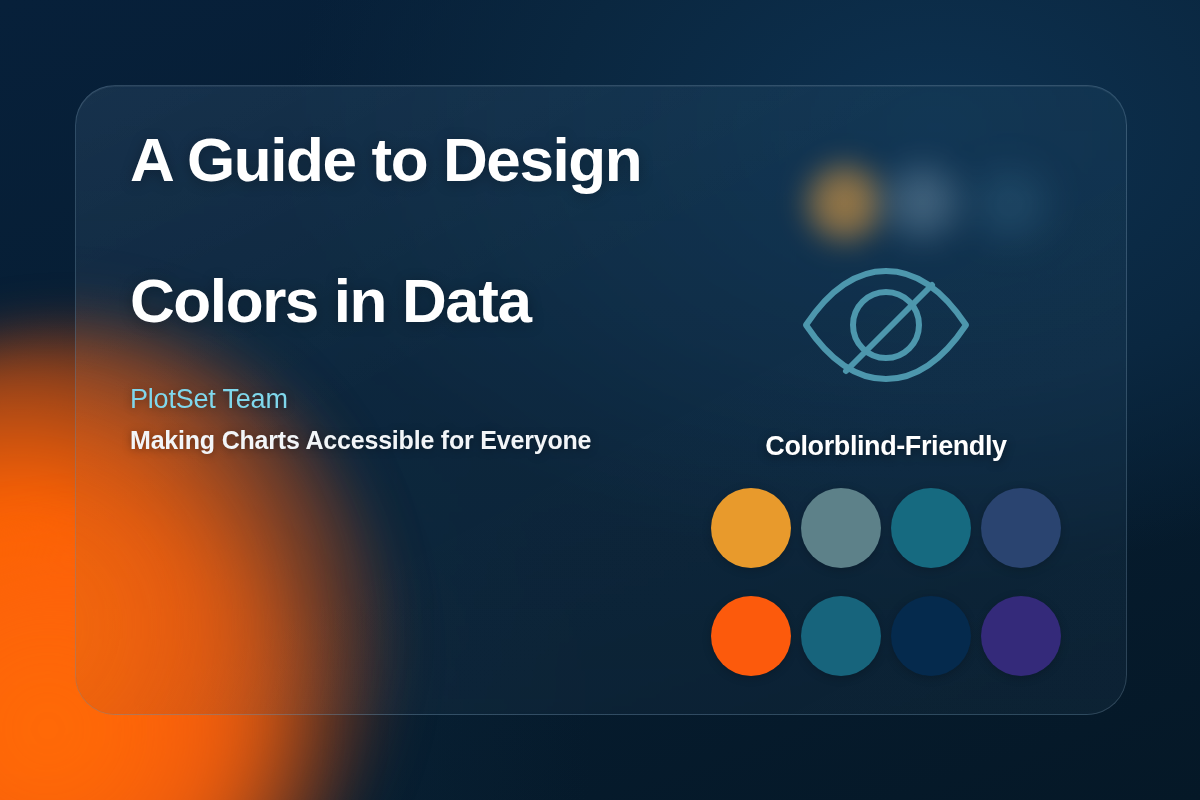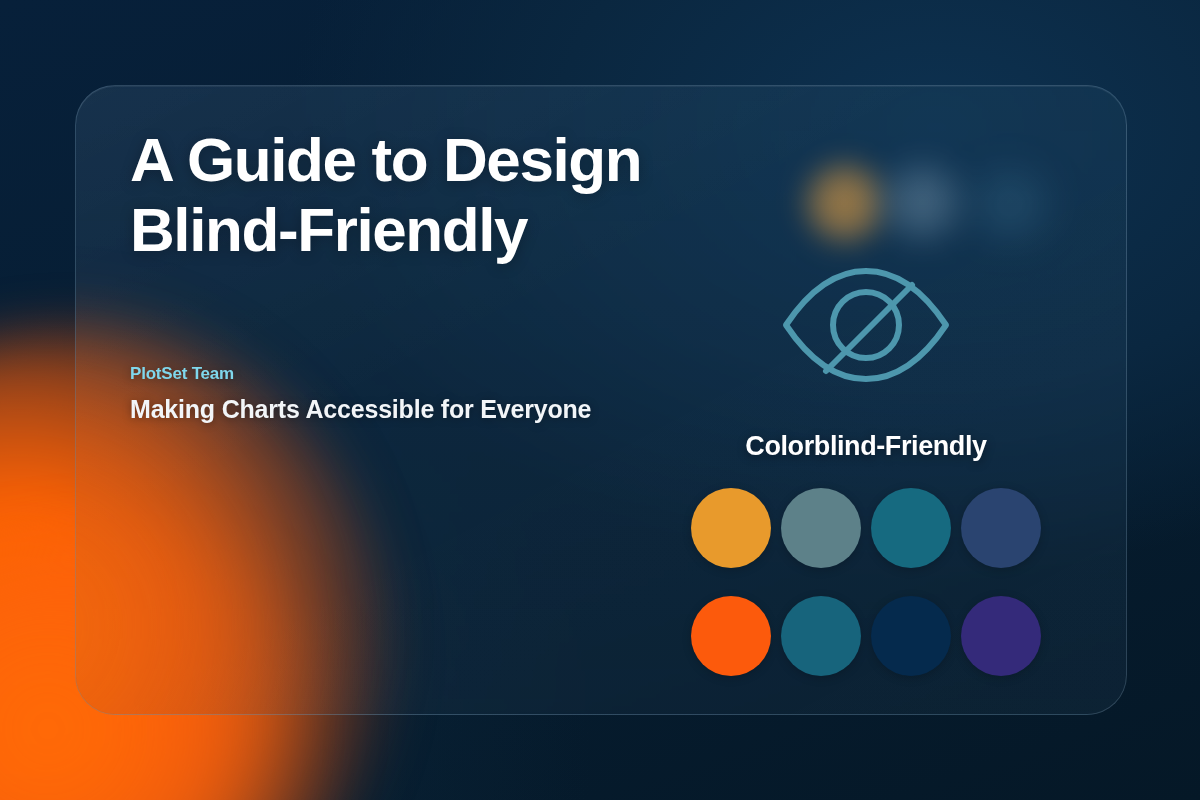--- a/index.html
+++ b/index.html
@@ -96,42 +96,42 @@
   }
   .title {
     font-size:62px;
     line-height:1.135;
     font-weight:700;
     letter-spacing:-1.4px;
     color:#ffffff;
     text-shadow:0 2px 14px rgba(0,0,0,0.28);
   }
   .byline {
-    margin-top:28px;
-    font-size:17px;
-    font-weight:700;
+    margin-top:48px;
+    font-size:27px;
+    font-weight:400;
     letter-spacing:-0.2px;
     color:#7fd7ec;
     text-shadow:0 1px 8px rgba(0,0,0,0.30);
   }
   .tagline {
     margin-top:9px;
     font-size:25px;
     line-height:1.32;
     font-weight:700;
     letter-spacing:-0.2px;
     color:#f2f5f8;
     text-shadow:0 1px 8px rgba(0,0,0,0.35);
     max-width:470px;
   }
 
   
   .right-col {
     position:absolute;
-    left:676px; top:255px;
+    left:696px; top:255px;
     width:380px;
   }
   .eye-wrap {
     width:380px; height:140px;
     display:flex; align-items:center; justify-content:center;
   }
   .palette-label {
     margin-top:36px;
     text-align:center;
     font-size:27px;
@@ -168,22 +168,22 @@
   <div class="bokeh bokeh-steel"></div>
   <div class="bokeh bokeh-teal"></div>
 
   <div class="card">
     <div class="card-glow"></div>
   </div>
 
   <div class="left-col">
     <h1 class="title">
       <span>A Guide to Design</span><br>
-      <span>Blind-Friendly</span><br>
       <br>
+      <span>Colors in Data</span><br>
     </h1>
     <div class="byline" style="color: rgb(127, 215, 236);">PlotSet Team</div>
     <div class="tagline">Making Charts Accessible for Everyone</div>
   </div>
 
   <div class="right-col">
 
     <div class="eye-wrap">
       <svg width="172" height="120" viewBox="0 0 172 120" fill="none">
         <path d="M6 60 C34 18 62 6 86 6 C110 6 138 18 166 60 C138 102 110 114 86 114 C62 114 34 102 6 60 Z" stroke="#4d97ad" stroke-width="6" stroke-linejoin="round" fill="none"></path>

